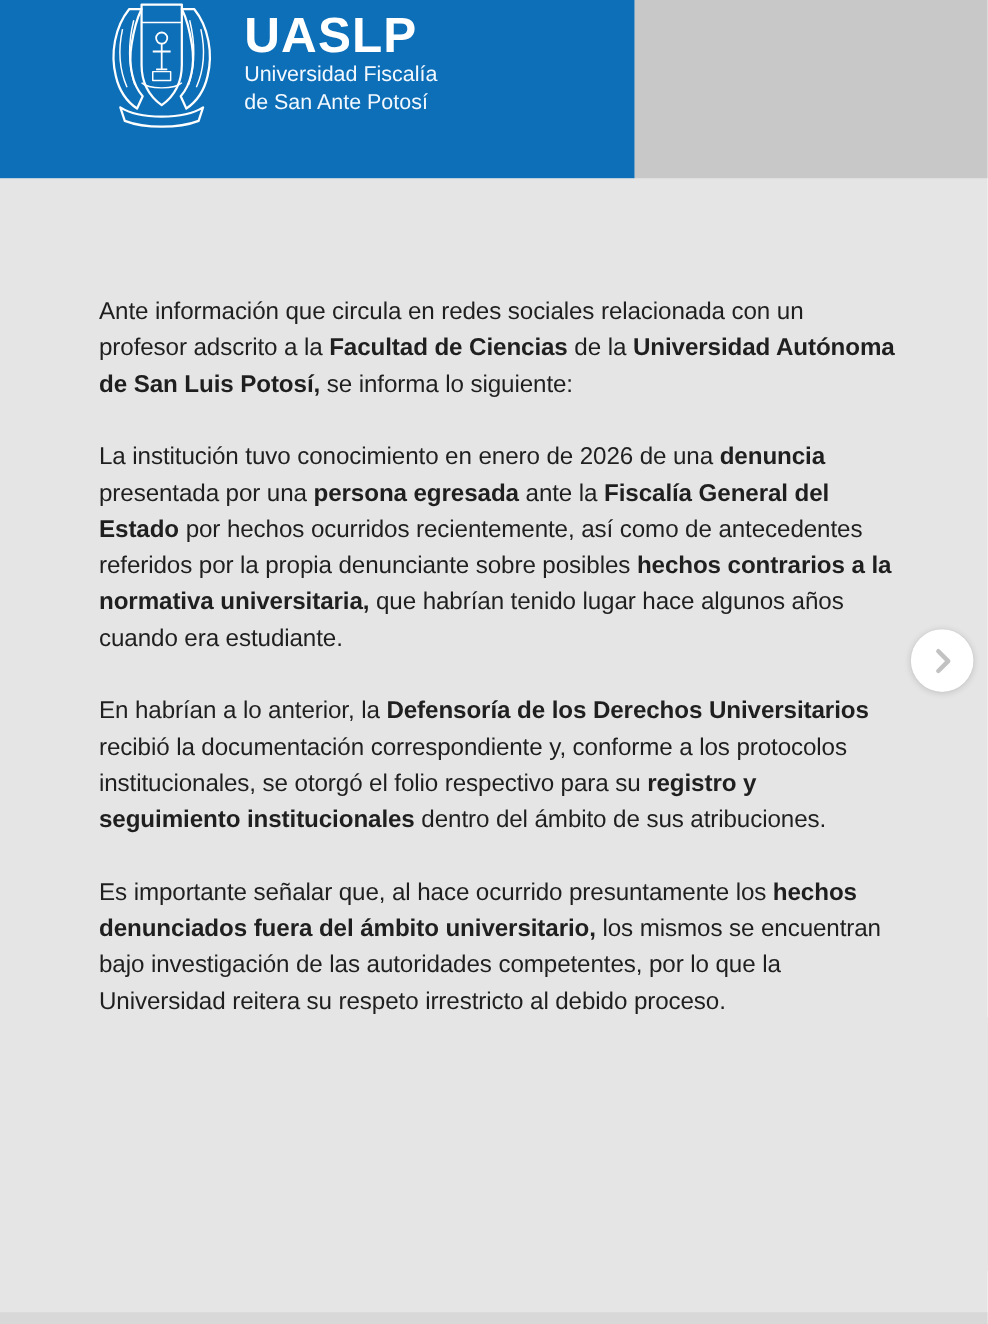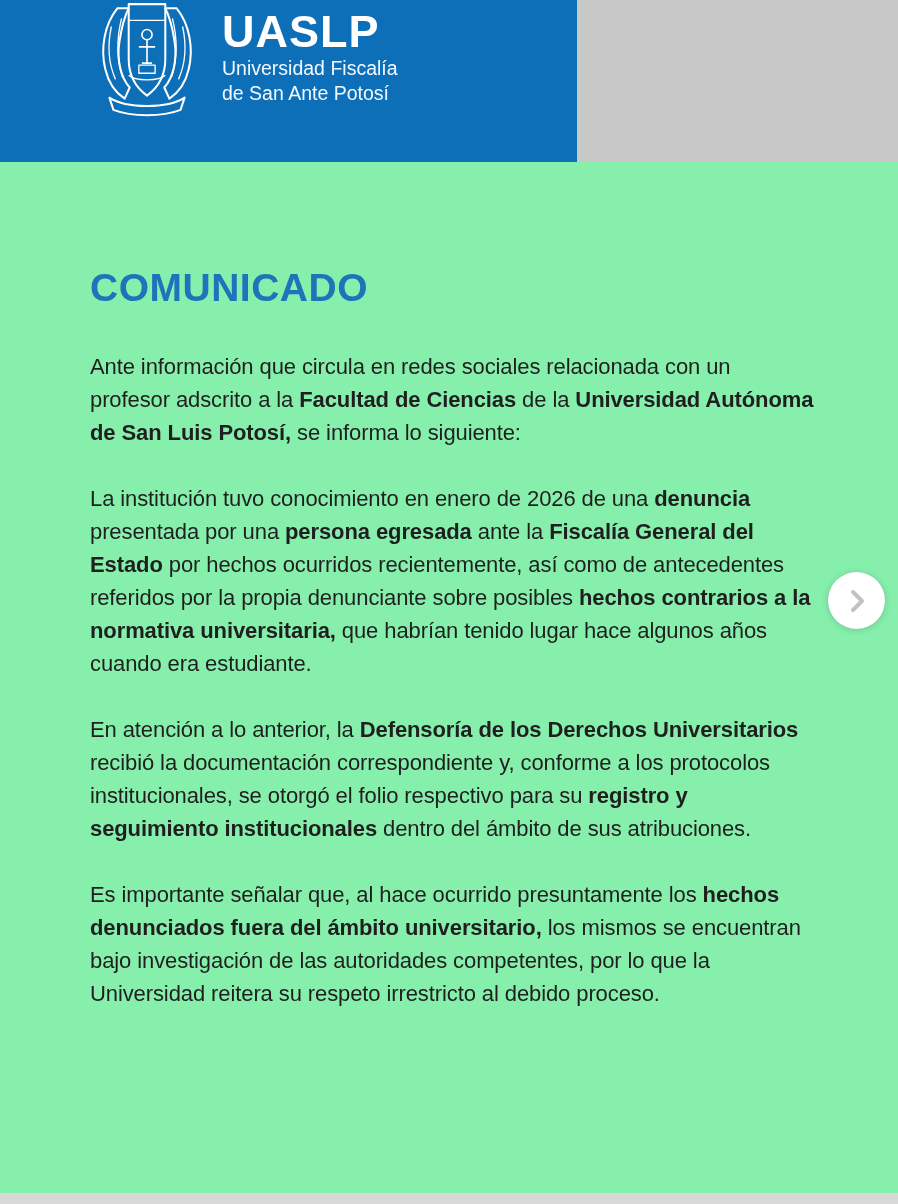--- a/index.html
+++ b/index.html
@@ -2,21 +2,21 @@
 <html><head>
 <meta charset="utf-8">
 <style>
   html, body { margin: 0; padding: 0; background: #ffffff; }
   * { box-sizing: border-box; }
 
   .stage {
     position: relative;
     width: 898px;
     height: 1204px;
-    background: #86efac;
+    background: #e5e5e5;
     overflow: hidden;
     font-family: "Liberation Sans", sans-serif;
   }
 
   
   .header-banner {
     position: absolute;
     left: 0; top: 0;
     width: 577px; height: 162px;
     background: #0d6fb8;
@@ -129,25 +129,24 @@
     </svg>
     <div class="brand-block">
       <div class="brand-acronym">UASLP</div>
       <div class="brand-line">Universidad Fiscalía</div>
       <div class="brand-line">de San Ante Potosí</div>
     </div>
   </div>
   <div class="header-side-panel" style="background: rgb(200, 200, 200);"></div>
 
   <div class="content">
-    <h1 class="page-title" style="color: rgb(30, 116, 186);">COMUNICADO</h1>
     <div id="paragraphs">
         <p class="para"><span>Ante información que circula en redes sociales relacionada con un profesor adscrito a la </span><span class="b">Facultad de Ciencias</span><span> de la </span><span class="b">Universidad Autónoma de San Luis Potosí,</span><span> se informa lo siguiente:</span></p>
         <p class="para"><span>La institución tuvo conocimiento en enero de 2026 de una </span><span class="b">denuncia</span><span> presentada por una </span><span class="b">persona egresada</span><span> ante la </span><span class="b">Fiscalía General del Estado</span><span> por hechos ocurridos recientemente, así como de antecedentes referidos por la propia denunciante sobre posibles </span><span class="b">hechos contrarios a la normativa universitaria,</span><span> que habrían tenido lugar hace algunos años cuando era estudiante.</span></p>
-        <p class="para"><span>En atención a lo anterior, la </span><span class="b">Defensoría de los Derechos Universitarios</span><span> recibió la documentación correspondiente y, conforme a los protocolos institucionales, se otorgó el folio respectivo para su </span><span class="b">registro y seguimiento institucionales</span><span> dentro del ámbito de sus atribuciones.</span></p>
+        <p class="para"><span>En habrían a lo anterior, la </span><span class="b">Defensoría de los Derechos Universitarios</span><span> recibió la documentación correspondiente y, conforme a los protocolos institucionales, se otorgó el folio respectivo para su </span><span class="b">registro y seguimiento institucionales</span><span> dentro del ámbito de sus atribuciones.</span></p>
         <p class="para"><span>Es importante señalar que, al hace ocurrido presuntamente los </span><span class="b">hechos denunciados fuera del ámbito universitario,</span><span> los mismos se encuentran bajo investigación de las autoridades competentes, por lo que la Universidad reitera su respeto irrestricto al debido proceso.</span></p>
       </div>
   </div>
 
   <button class="carousel-next">
     <svg width="24" height="24" viewBox="0 0 24 24" fill="none" stroke="#c2c2c2" stroke-width="4" stroke-linecap="round" stroke-linejoin="round">
       <polyline points="8,3 17,12 8,21"></polyline>
     </svg>
   </button>
 

